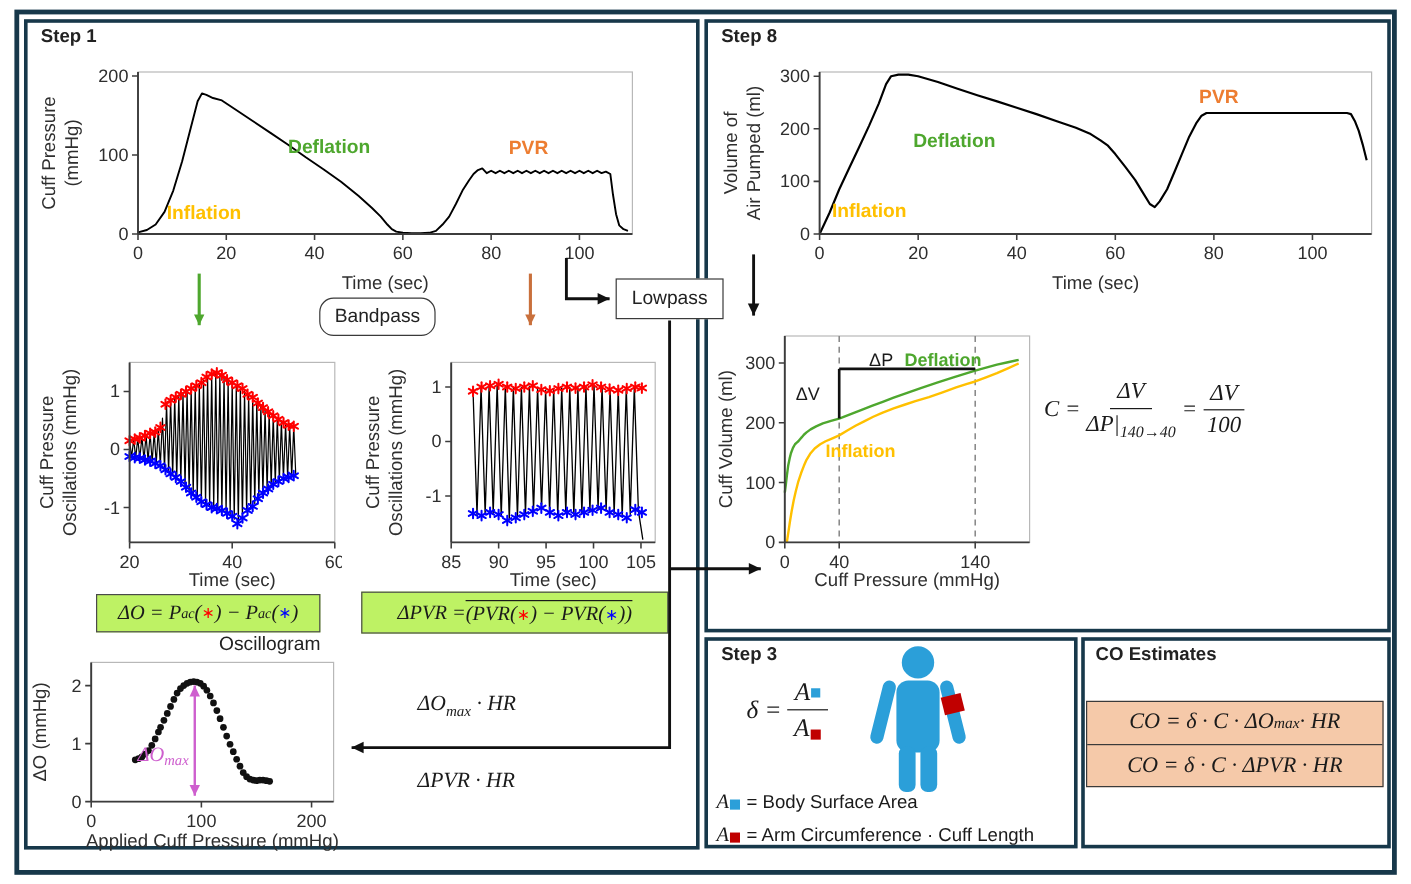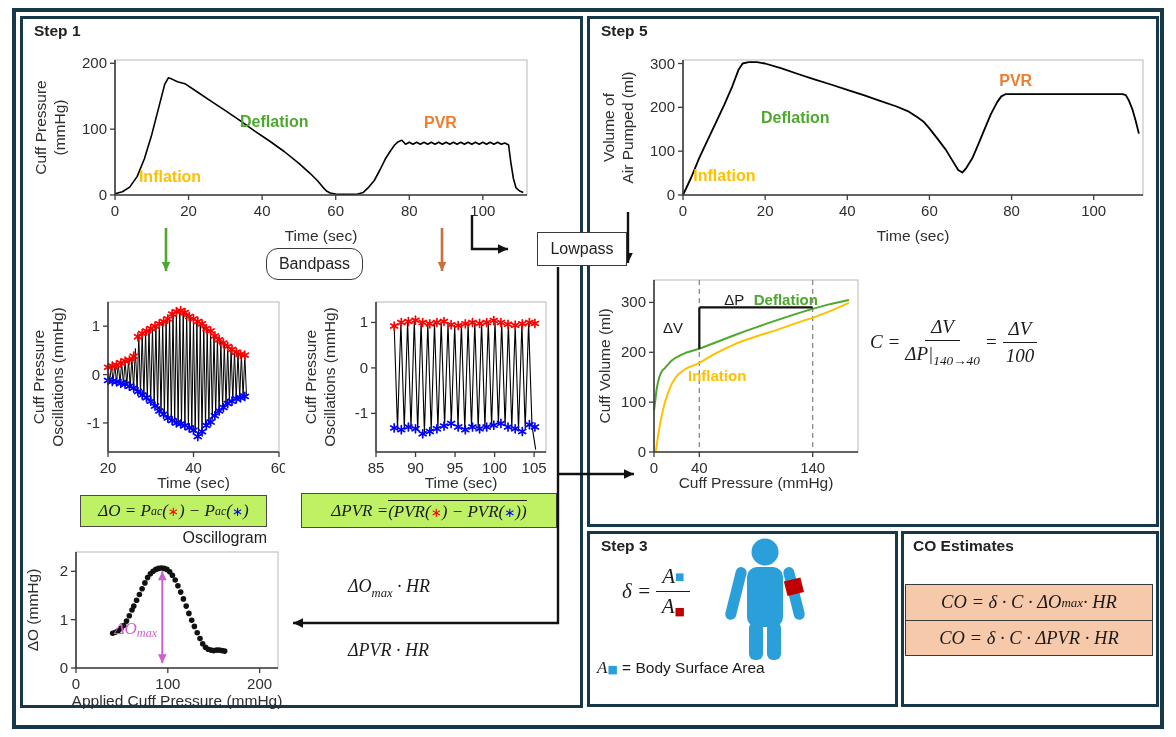--- a/index.html
+++ b/index.html
@@ -39,21 +39,21 @@
 <div id="page">
 
   <div class="frame" style="left:12px;top:8px;width:1152px;height:721px;"></div>
 
   <div class="panel" style="left:20px;top:16px;width:563px;height:692px;"></div>
   <div class="panel" style="left:587px;top:16px;width:572px;height:511px;"></div>
   <div class="panel" style="left:587px;top:531px;width:311px;height:176px;"></div>
   <div class="panel" style="left:901px;top:531px;width:258px;height:176px;"></div>
 
   <div class="ptitle" style="left:34px;top:22px;">Step 1</div>
-  <div class="ptitle" style="left:601px;top:22px;">Step 5</div>
+  <div class="ptitle" style="left:601px;top:22px;">Step 8</div>
   <div class="ptitle" style="left:601px;top:537px;">Step 3</div>
   <div class="ptitle" style="left:913px;top:537px;">CO Estimates</div>
 
   <svg class="chart" width="505" height="205" style="left:30px;top:42px;">
       <rect x="85" y="18" width="412" height="135" fill="#ffffff" stroke="#b8b8b8" stroke-width="1"></rect>
       <polyline points="85.0,151.7 92.4,149.7 99.7,145.1 107.1,134.6 114.4,116.8 121.8,92.4 129.1,64.1 134.7,42.4 138.3,35.8 142.0,37.1 147.5,39.7 154.9,41.7 165.9,49.0 180.6,58.8 195.4,68.7 210.1,78.6 224.8,89.1 239.5,99.0 254.2,109.5 268.9,121.4 280.0,131.3 287.3,138.5 292.8,145.1 296.5,149.0 300.2,151.0 305.7,152.0 313.1,152.3 320.4,152.3 327.8,152.0 333.3,150.4 338.8,145.1 344.3,138.5 349.9,128.0 355.4,116.8 360.9,108.2 364.6,103.0 368.3,99.7 371.9,98.3 375.6,102.3 379.3,100.3 383.0,102.3 386.6,100.3 390.3,102.3 394.0,100.3 397.7,102.3 401.4,100.3 405.0,102.3 408.7,100.3 412.4,102.3 416.1,100.3 419.8,102.3 423.4,100.3 427.1,102.3 430.8,100.3 434.5,102.3 438.1,100.3 441.8,102.3 445.5,100.3 449.2,102.3 452.9,100.3 456.5,102.3 460.2,100.3 463.9,102.3 467.6,100.3 471.3,102.3 474.9,101.0 478.6,103.0 480.8,120.1 483.4,136.5 486.0,145.8 489.6,149.0 493.3,150.4" fill="none" stroke="#000000" stroke-width="1.6" stroke-linejoin="round"></polyline>
       <line x1="85" y1="18" x2="85" y2="153" stroke="#3c3c3c" stroke-width="1.6"></line>
       <line x1="85" y1="153" x2="497" y2="153" stroke="#3c3c3c" stroke-width="1.6"></line>
       <line x1="85" y1="153" x2="85" y2="158" stroke="#3c3c3c" stroke-width="1.3"></line>
       <text x="85" y="174" text-anchor="middle" font-size="15" fill="#2e2e2e" font-family="Liberation Sans, DejaVu Sans, sans-serif">0</text>
@@ -573,21 +573,21 @@
       <text x="46" y="34.33333333333333" text-anchor="end" font-size="15" fill="#2e2e2e" font-family="Liberation Sans, DejaVu Sans, sans-serif">2</text>
       <text x="155" y="164" text-anchor="middle" font-size="15.5" fill="#2e2e2e" font-family="Liberation Sans, DejaVu Sans, sans-serif">Applied Cuff Pressure (mmHg)</text>
       <text x="16" y="68" transform="rotate(-90 16 68)" text-anchor="middle" font-size="15.5" fill="#2e2e2e" font-family="Liberation Sans, DejaVu Sans, sans-serif">ΔO (mmHg)</text>
       <line x1="140.3090909090909" y1="121.16666666666667" x2="140.3090909090909" y2="29.33333333333333" stroke="#CE5FCE" stroke-width="2"></line>
       <polygon points="140.3090909090909,29.33333333333333 144.6290909090909,38.33333333333333 135.98909090909092,38.33333333333333" fill="#CE5FCE"></polygon>
       <polygon points="140.3090909090909,121.16666666666667 135.98909090909092,112.16666666666667 144.6290909090909,112.16666666666667" fill="#CE5FCE"></polygon>
       <text x="92.56363636363636" y="88.3" dominant-baseline="middle" text-anchor="start" font-size="17" fill="#CE5FCE" font-style="italic" font-family="Liberation Serif, DejaVu Serif, serif">ΔO<tspan font-size="12.24" dy="4">max</tspan></text>
     </svg>
 
   <div class="flowbox" style="left:266px;top:248px;width:97px;height:32px;border-radius:12px;">Bandpass</div>
-  <div class="flowbox" style="left:513px;top:232px;width:90px;height:34px;margin-left:24px;">Lowpass</div>
+  <div class="flowbox" style="left:513px;top:232px;width:90px;height:34px;">Lowpass</div>
 
   <div class="fbox math" style="left:80px;top:495px;width:187px;height:32px;">
     <span>ΔO = P</span>
       <sub>ac</sub>
       <span>(</span>
       <span class="star red">∗</span>
       <span>) − P</span>
       <sub>ac</sub>
       <span>(</span>
       <span class="star blue">∗</span>
@@ -634,20 +634,23 @@
       <rect x="75" y="33" width="11" height="54" rx="5.5" transform="rotate(-14 81 37)"></rect>
       <rect x="39" y="33" width="36" height="60" rx="10"></rect>
       <rect x="41" y="88" width="14" height="38" rx="6"></rect>
       <rect x="59" y="88" width="14" height="38" rx="6"></rect>
     </g>
     <rect x="73.5" y="46" width="17" height="15" transform="rotate(-14 81 37)" fill="#C00000"></rect>
   </svg>
 
   <div class="legendRow" style="left:597px;top:658px;">
     <span class="math">A</span><span class="sq blue">■</span><span> = Body Surface Area</span>
+  </div>
+  <div class="legendRow" style="left:597px;top:686px;">
+    <span class="math">A</span><span class="sq red">■</span><span> = Arm Circumference · Cuff Length</span>
   </div>
 
   <div class="coBox" style="left:905px;top:584px;width:248px;">
     <div class="coRow math">
       <span>CO = δ · C · ΔO</span>
         <sub>max</sub>
         <span> · HR</span>
     </div>
     <div class="coRow math">CO = δ · C · ΔPVR · HR</div>
   </div>

